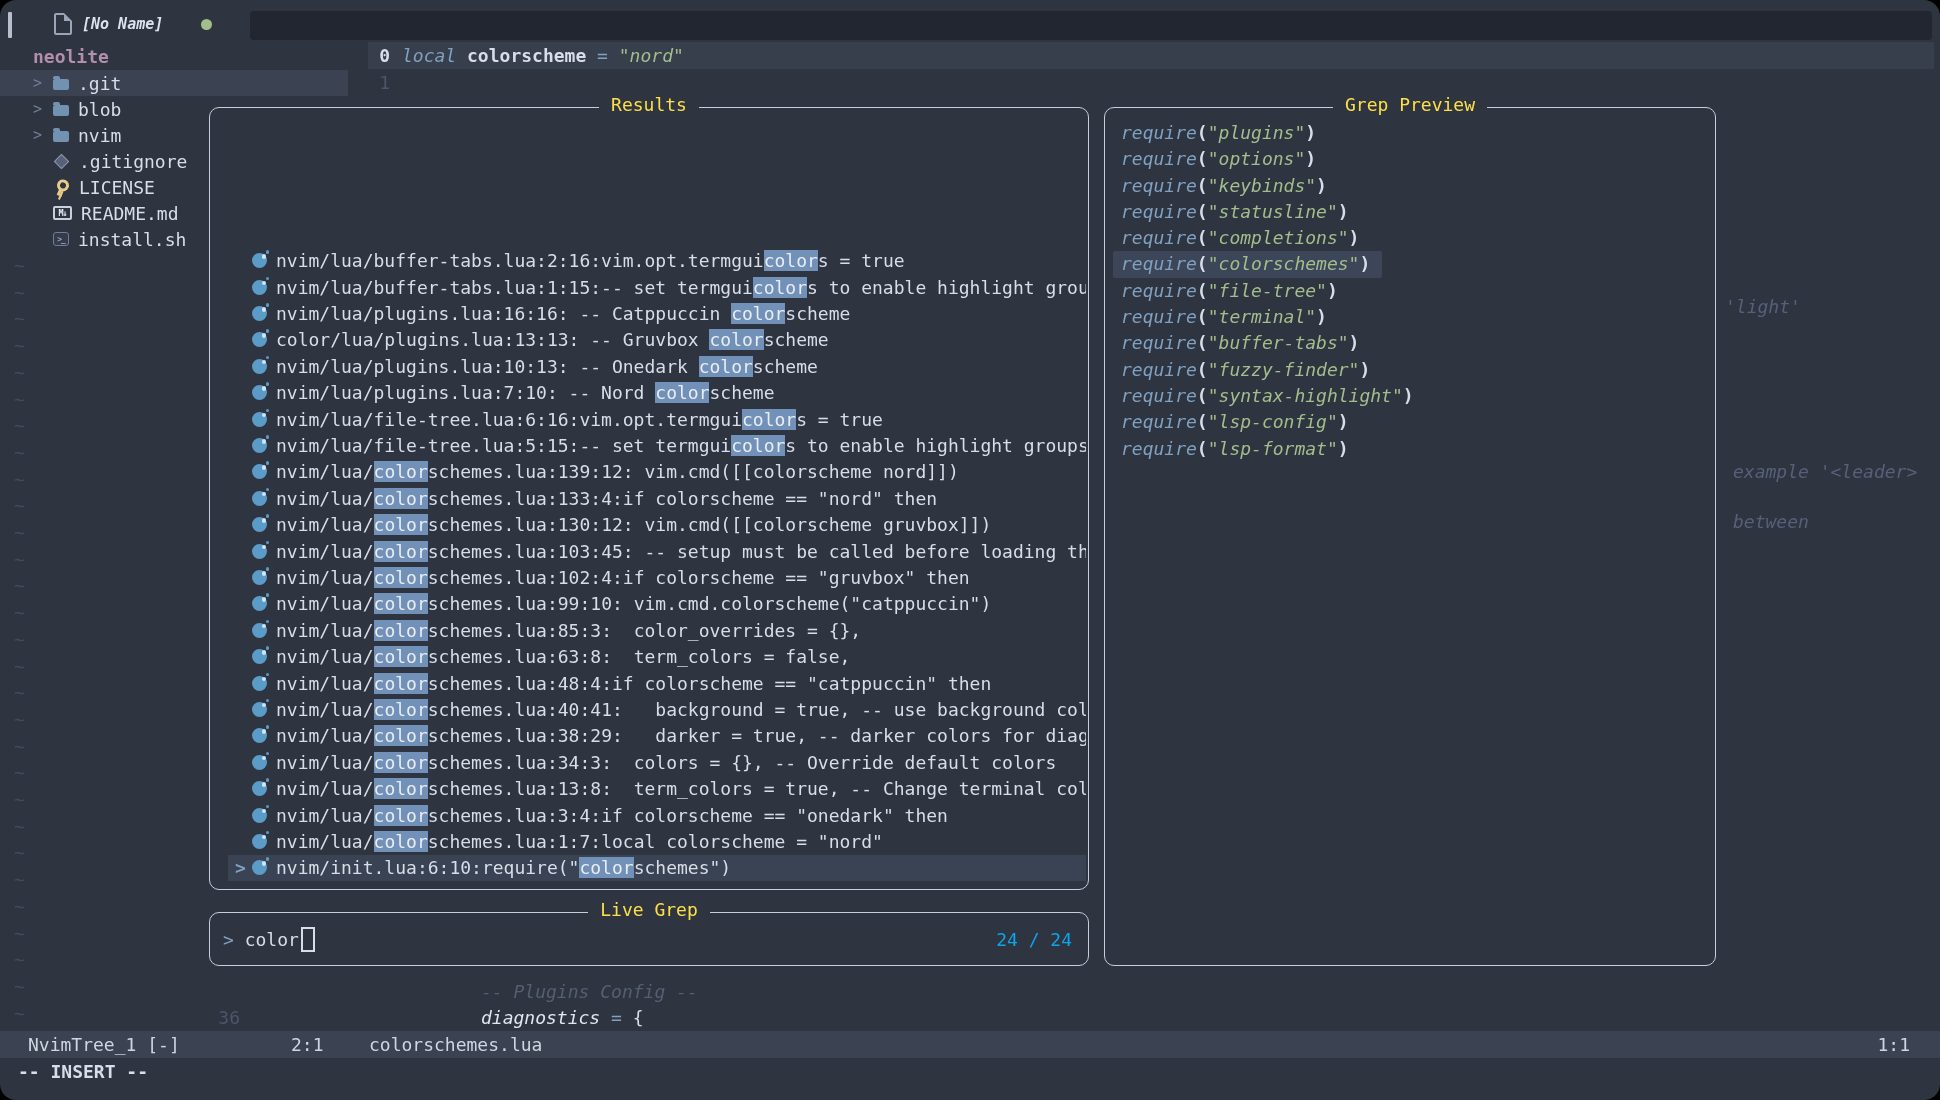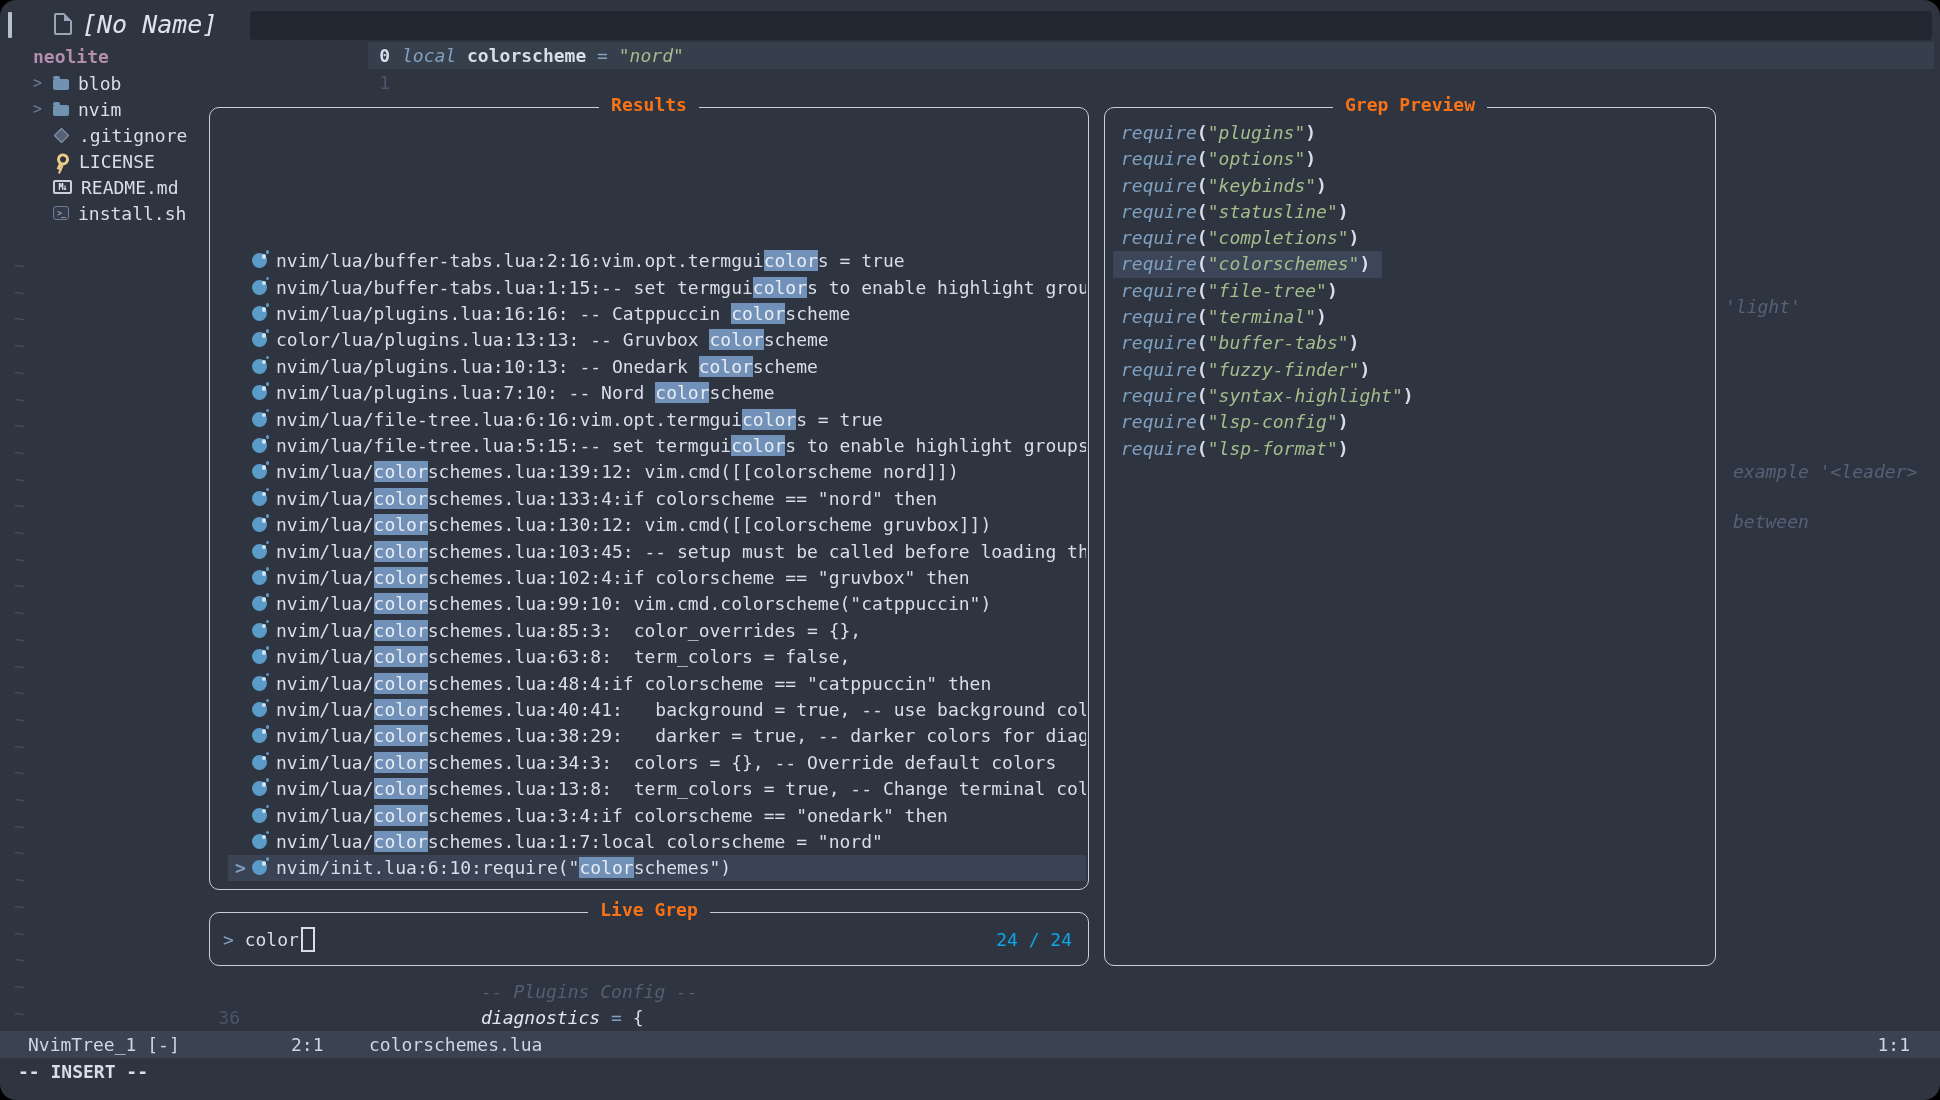--- a/index.html
+++ b/index.html
@@ -4,21 +4,21 @@
 <style>
   html,body{margin:0;padding:0;background:#000;}
   body{width:1940px;height:1100px;font-family:"DejaVu Sans Mono",monospace;}
   .screen{position:relative;width:1940px;height:1100px;background:#2e3440;border-radius:16px;overflow:hidden;color:#d8dee9;font-size:18px;}
 
   
   .cursor-bar{position:absolute;left:8px;top:12px;width:4px;height:26px;background:#b6c0cc;border-radius:1px;}
   .tab{position:absolute;left:54px;top:9px;height:30px;display:flex;align-items:center;gap:10px;}
   .icon-file{display:inline-block;width:14px;height:18px;border:2px solid #9aa5b8;border-radius:2px;position:relative;background:#2e3440;}
   .icon-file::after{content:'';position:absolute;top:-2px;right:-2px;border:4px solid;border-color:#2e3440 #2e3440 #9aa5b8 #9aa5b8;}
-  .tab-label{font-style:italic;font-weight:normal;color:#dde3ec;font-size:25px;white-space:pre;text-align:right;}
+  .tab-label{font-style:italic;font-weight:bold;color:#dde3ec;font-size:15px;white-space:pre;text-align:right;}
   .mod-dot{display:inline-block;width:11px;height:11px;border-radius:50%;background:#a3be8c;margin-left:28px;}
   .tab-fill{position:absolute;left:250px;right:8px;top:11px;height:29px;background:#212631;border-radius:4px;}
 
   
   .tree-root{position:absolute;left:33px;top:44px;height:26px;line-height:26px;color:#b48ead;font-weight:bold;}
   .tree-items{position:absolute;left:0;top:70px;width:362px;}
   .tree-row{display:flex;align-items:center;height:26px;padding-left:33px;gap:9px;white-space:pre;}
   .tree-row.sel{background:#3b4252;width:348px;padding-left:33px;box-sizing:border-box;}
   .chev{color:#6f7d96;font-size:15px;width:11px;display:inline-block;}
   .chev::after{content:'>';}
@@ -52,21 +52,21 @@
   .frag.f2{left:1733px;top:459px;}
   .frag.f3{left:1733px;top:509px;}
   .bnum{position:absolute;width:40px;text-align:right;color:#4c566a;height:27px;line-height:27px;left:200px;}
   .bcode{position:absolute;left:481px;height:27px;line-height:27px;white-space:pre;}
   .comment{color:#555f73;font-style:italic;}
   .bolditalic{color:#e2e6ee;font-weight:normal;font-style:italic;}
 
   
   .float{position:absolute;border:1.5px solid #c6cfdd;border-radius:10px;background:#2e3440;box-sizing:border-box;}
   .ftitle{position:absolute;top:-14px;left:0;right:0;text-align:center;pointer-events:none;}
-  .ftitle span{background:#2e3440;padding:0 12px;color:#f97316;font-weight:bold;margin-top:20px;}
+  .ftitle span{background:#2e3440;padding:0 12px;color:#fde047;font-weight:normal;margin-top:20px;}
   .results{left:209px;top:107px;width:880px;height:783px;}
   .res-list{position:absolute;left:2px;right:2px;bottom:8px;margin-left:16px;}
   .res-row{position:relative;display:flex;align-items:center;height:26.4px;padding-left:24px;gap:9px;white-space:pre;overflow:hidden;}
   .res-row.sel{background:#3a4354;}
   .caret{position:absolute;left:7px;color:#81a1c1;font-weight:bold;}
   .lua-icon{display:inline-block;flex:none;width:15px;height:15px;border-radius:50%;background:#5b9bc8;position:relative;}
   .lua-icon::before{content:'';position:absolute;top:1px;right:1px;width:4.5px;height:4.5px;border-radius:50%;background:#cfe4f4;}
   .lua-icon::after{content:'';position:absolute;top:-3px;right:-2px;width:3.5px;height:3.5px;border-radius:50%;background:#5b9bc8;}
   .res-text{color:#d8dee9;}
   .match{background:#7191b8;color:#e9edf3;}
@@ -150,20 +150,21 @@
       <div class="tilde" style="top: 867.1px;">~</div>
       <div class="tilde" style="top: 893.8px;">~</div>
       <div class="tilde" style="top: 920.5px;">~</div>
       <div class="tilde" style="top: 947.2px;">~</div>
       <div class="tilde" style="top: 973.9px;">~</div>
       <div class="tilde" style="top: 1000.6px;">~</div>
     </div>
 
   <div class="tree-root">neolite</div>
   <div class="tree-items">
+      <div class="tree-row sel"><span class="chev"></span><span class="ticon icon-folder"></span><span class="tlabel">.git</span></div>
       <div class="tree-row"><span class="chev"></span><span class="ticon icon-folder"></span><span class="tlabel">blob</span></div>
       <div class="tree-row"><span class="chev"></span><span class="ticon icon-folder"></span><span class="tlabel">nvim</span></div>
       <div class="tree-row"><span class="chev hidden"></span><span class="ticon icon-git"></span><span class="tlabel">.gitignore</span></div>
       <div class="tree-row"><span class="chev hidden"></span><span class="ticon icon-key"></span><span class="tlabel">LICENSE</span></div>
       <div class="tree-row"><span class="chev hidden"></span><span class="ticon icon-markdown"></span><span class="tlabel">README.md</span></div>
       <div class="tree-row"><span class="chev hidden"></span><span class="ticon icon-shell"></span><span class="tlabel">install.sh</span></div>
     </div>
 
   <div class="float results">
     <div class="ftitle"><span>Results</span></div>

